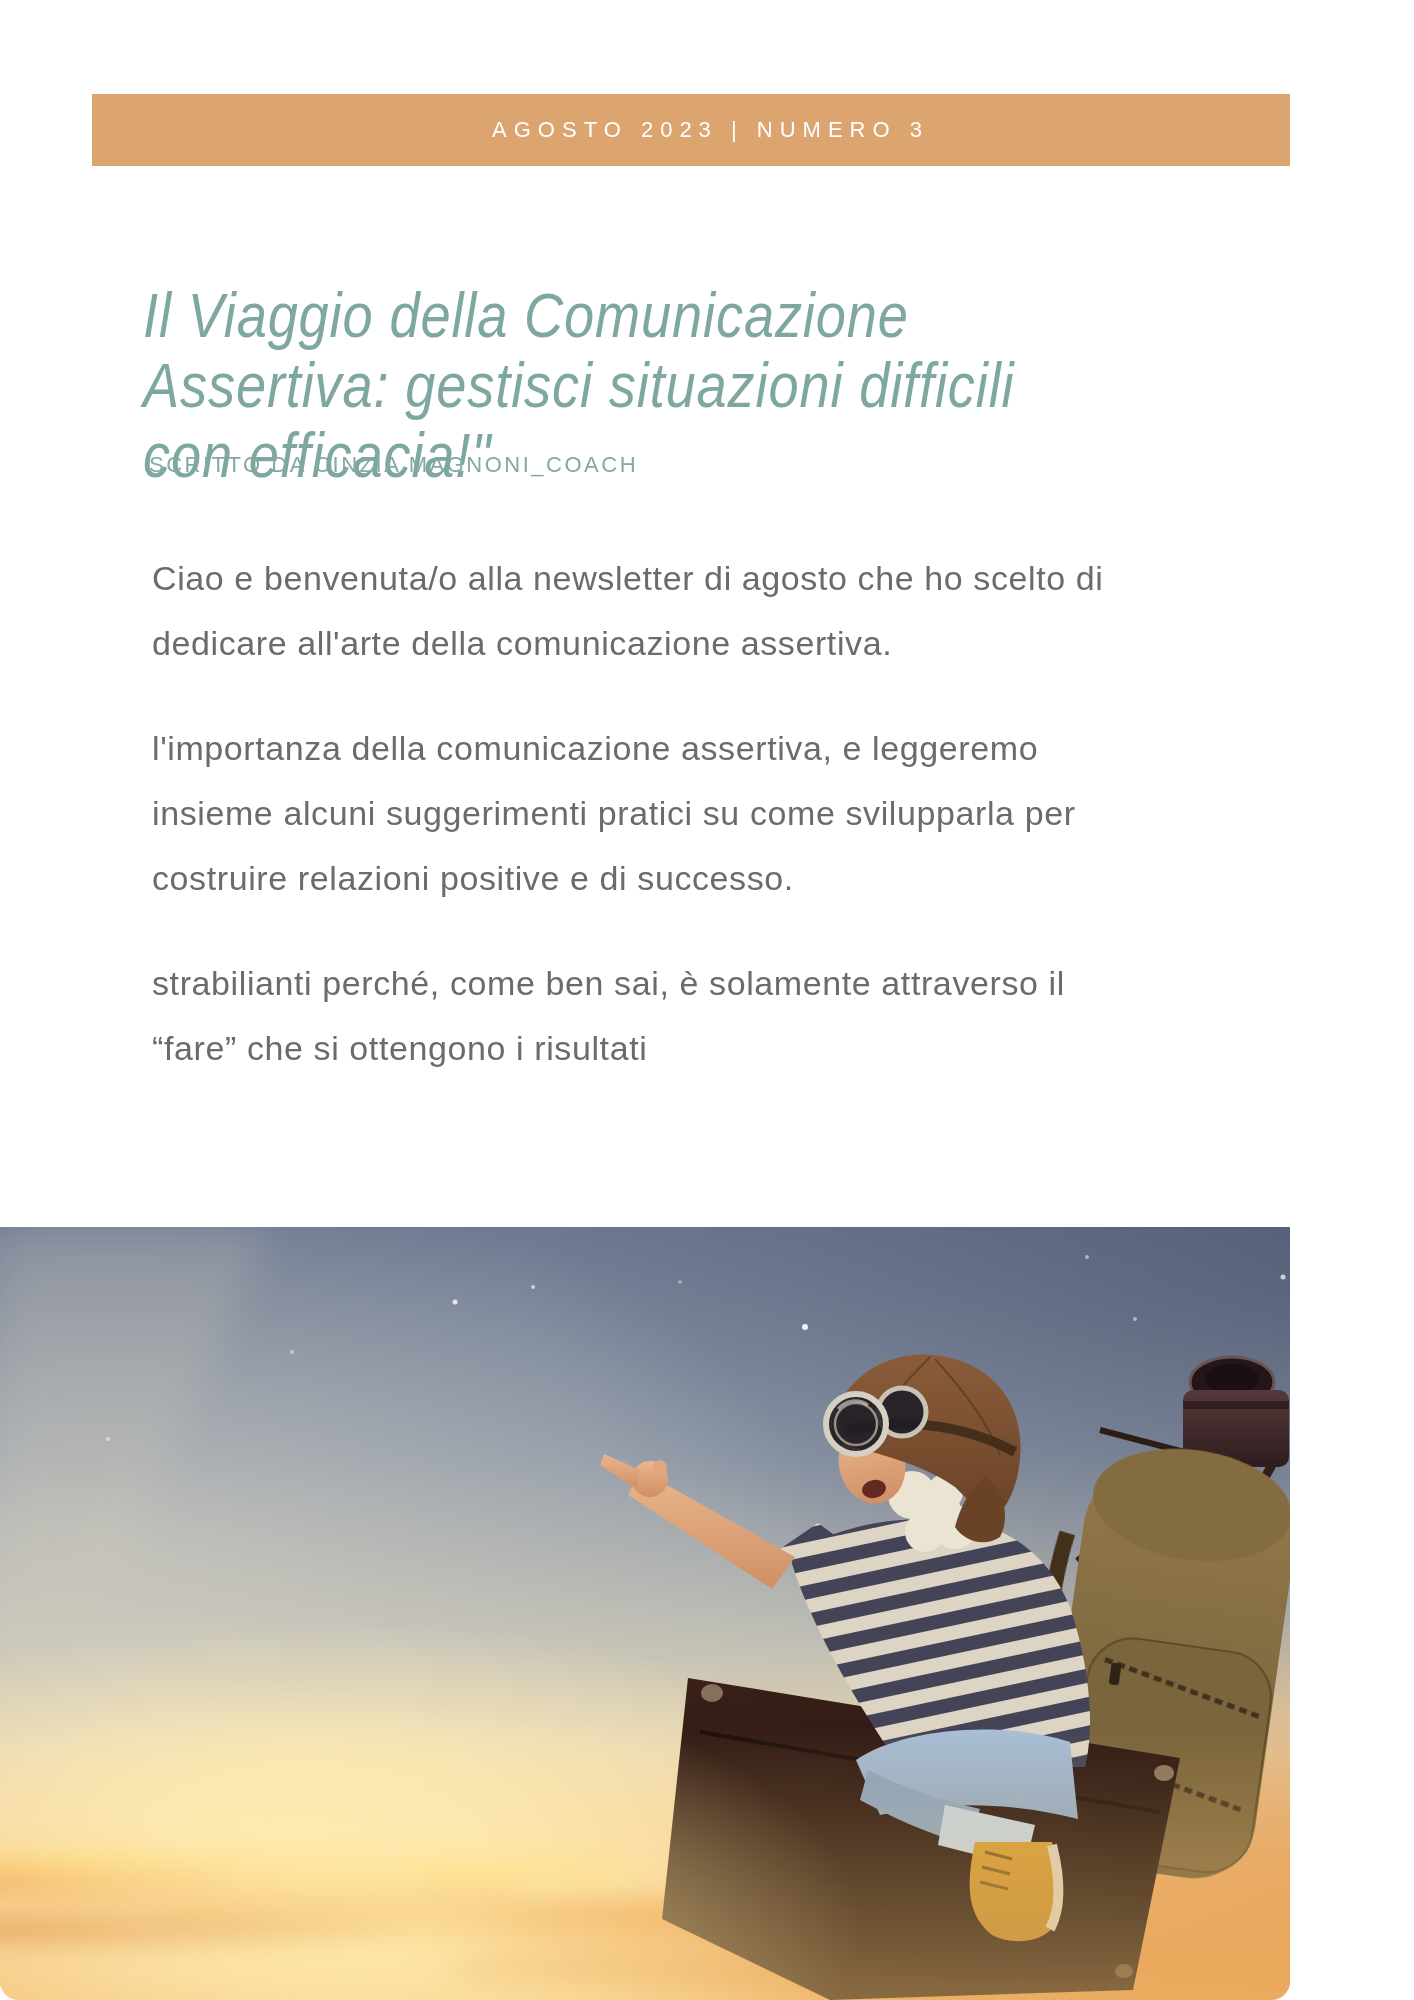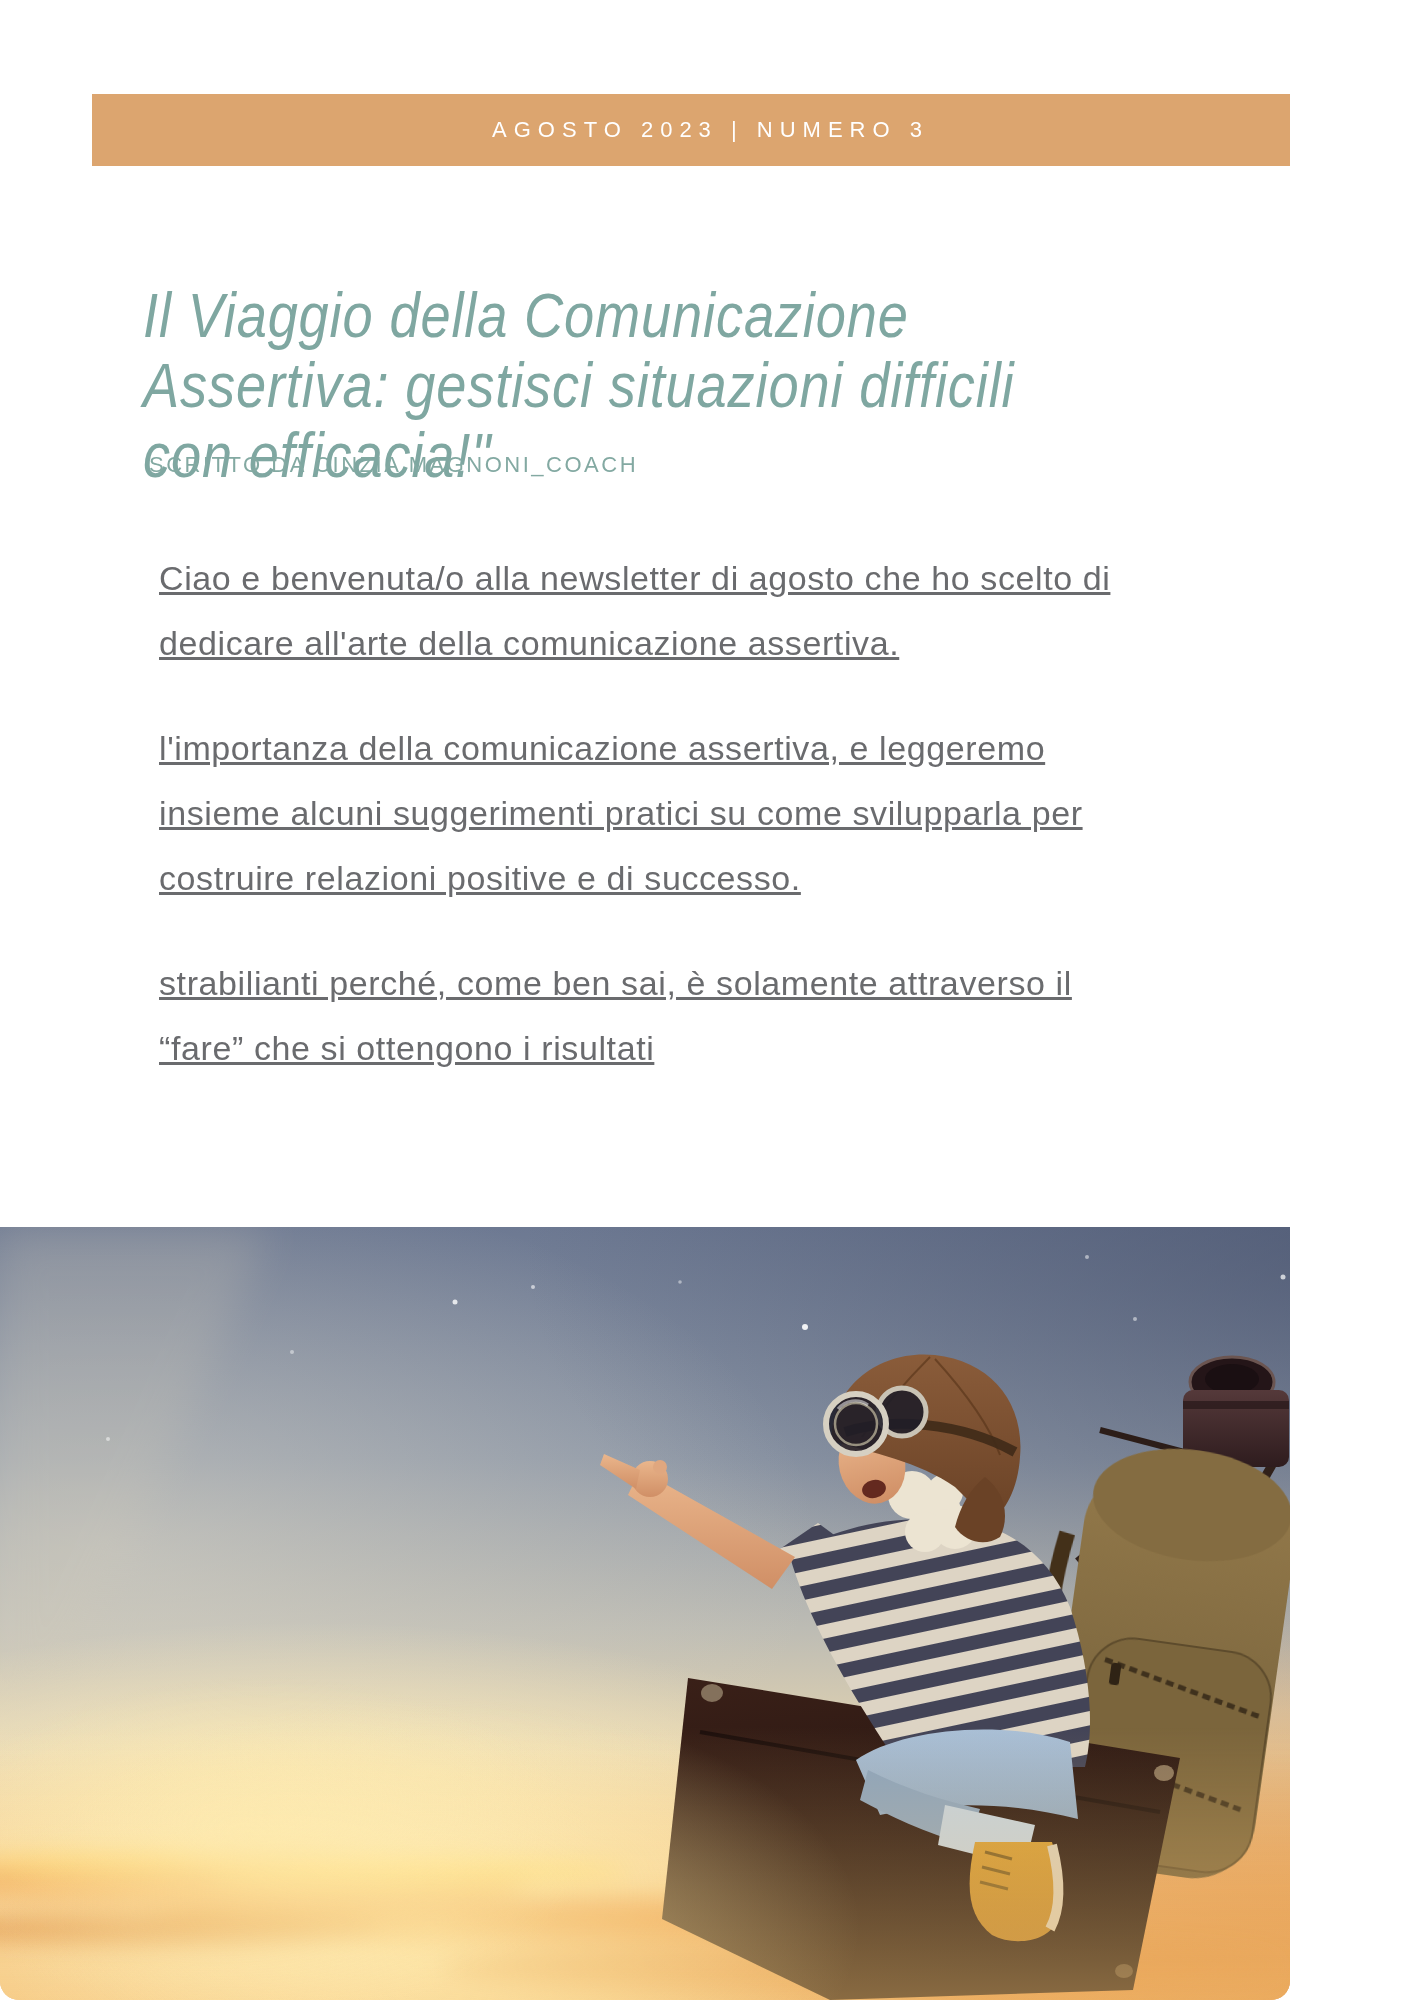--- a/index.html
+++ b/index.html
@@ -32,21 +32,21 @@
   .title .line{display:block;white-space:nowrap;}
   .byline{
     position:absolute;left:149px;top:452px;
     font-size:22px;letter-spacing:2.5px;color:var(--byline-color);
     text-transform:uppercase;white-space:nowrap;
   }
   .body{
     position:absolute;left:143px;top:546px;width:1150px;
     font-size:34px;line-height:65px;color:var(--body-color);letter-spacing:.6px;
   }
-  .body p{margin:0 0 40px 16px;text-decoration:underline;}
+  .body p{margin:0 0 40px 9px;}
   .body .line{display:block;white-space:nowrap;}
   .photo{
     position:absolute;left:0;top:1227px;width:1414px;height:773px;display:block;
   }
 </style>
 </head>
 <body>
 
 <div class="page">
 

